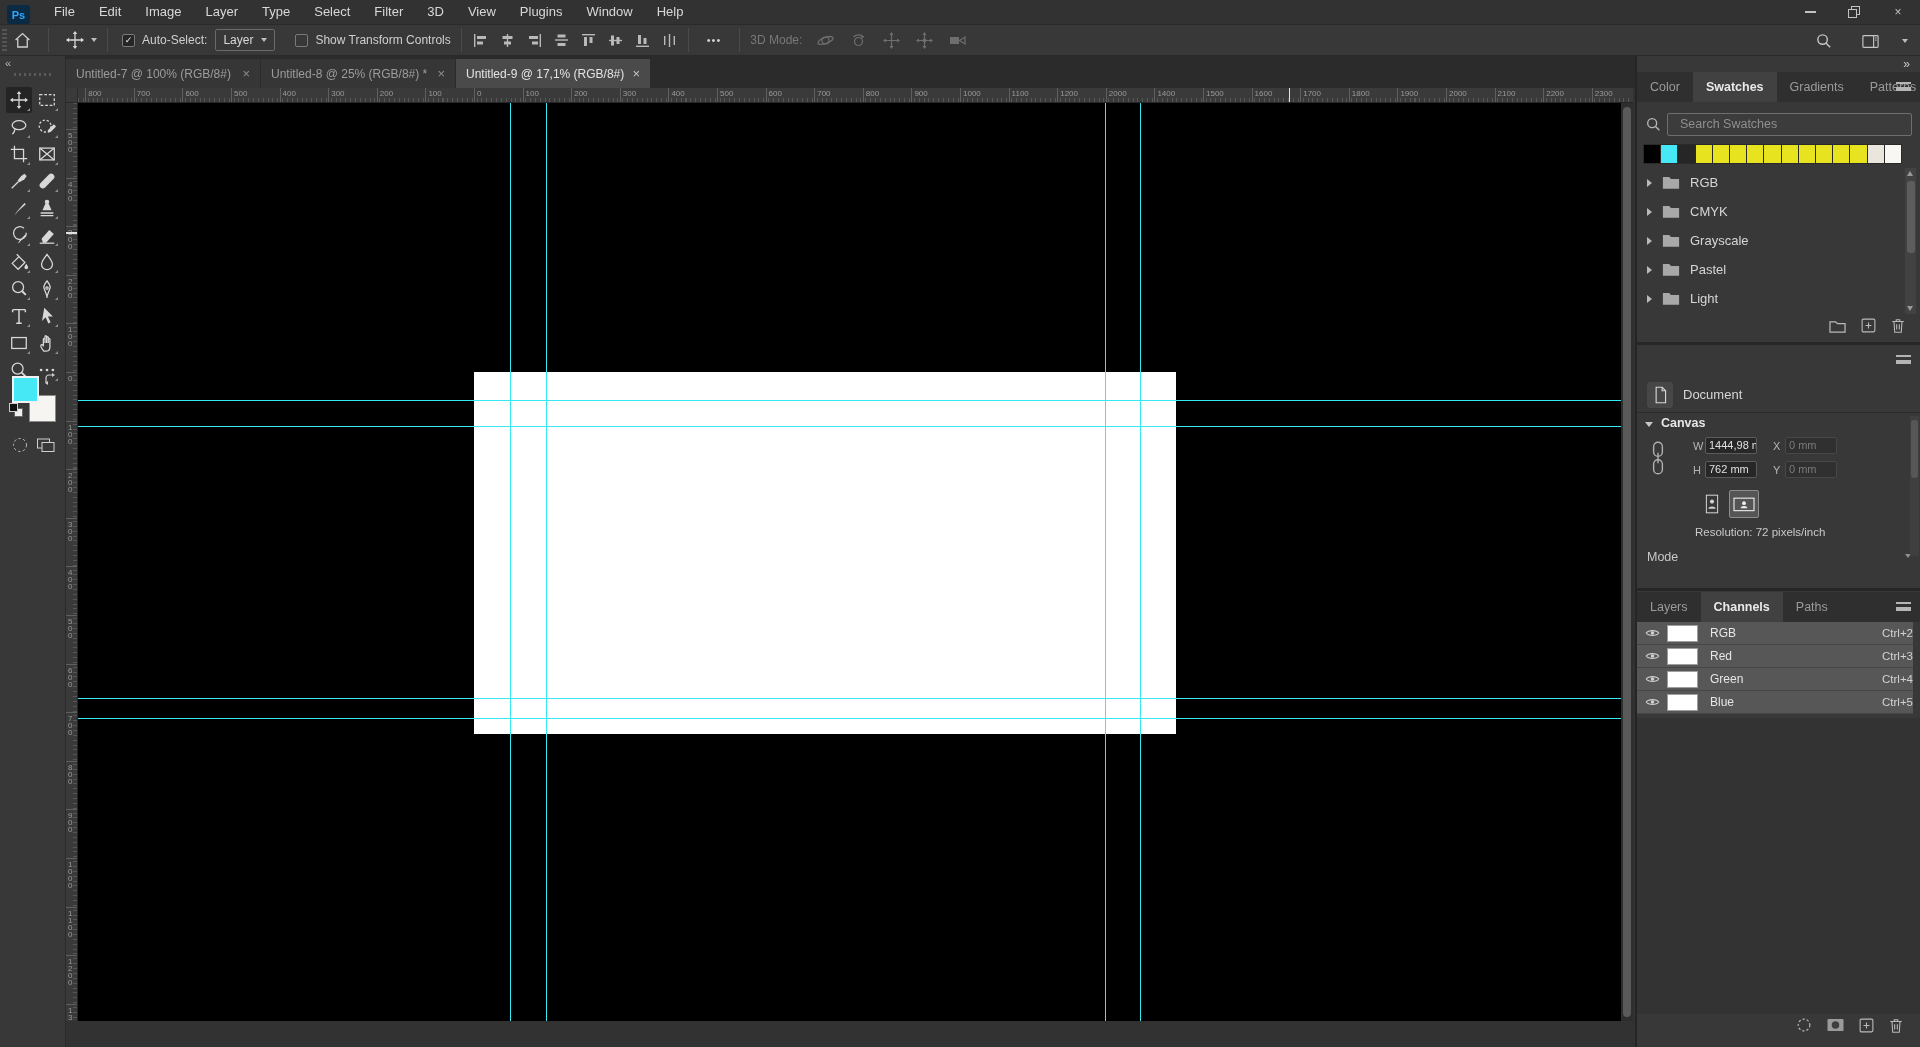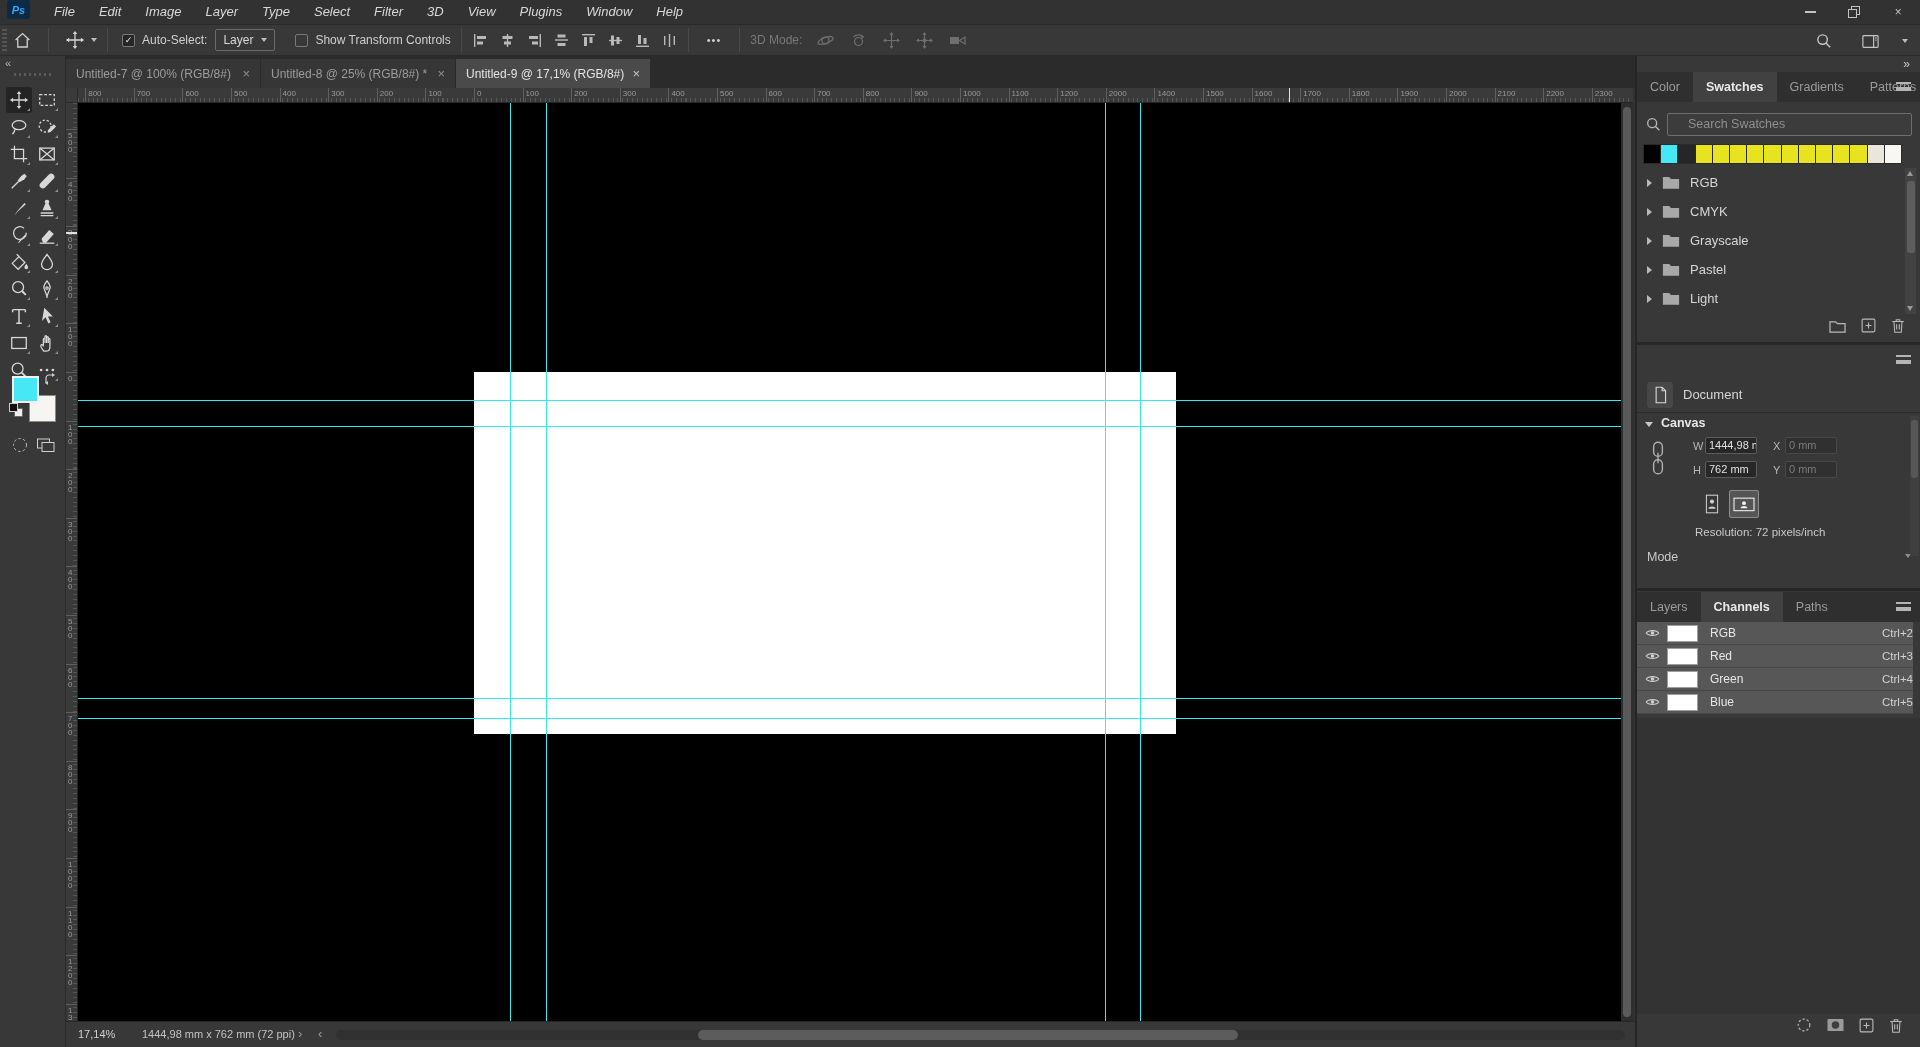--- a/index.html
+++ b/index.html
@@ -1,20 +1,20 @@
 <!DOCTYPE html>
 <html><head>
 <meta charset="utf-8">
 <style>
   * { box-sizing: border-box; margin: 0; padding: 0; }
   body { margin:0; background:#1e1e1e; font-family:"Liberation Sans", sans-serif; user-select:none; }
   #app { position:relative; width:1920px; height:1047px; background:#323232; overflow:hidden; color:#d4d4d4; }
 
   
-  #menubar { position:absolute; left:0; top:0; width:1920px; height:24px; background:#323232; display:flex; align-items:flex-start;font-style:italic; }
+  #menubar { position:absolute; left:0; top:0; width:1920px; height:24px; background:#323232; display:flex; align-items:flex-end; }
   .ps-badge { width:23px; height:19px; background:#0b2a44; color:#31a8ff; font-weight:bold; font-size:11px; border-radius:3px; display:flex; align-items:center; justify-content:center; margin:0 12px 0 7px; }
   .menu-item { padding:0 12px; font-size:13px; color:#d8d8d8; line-height:24px; }
   #win-controls { position:absolute; right:0; top:0; height:24px; display:flex; }
   .win-btn { width:44px; height:24px; display:flex; align-items:center; justify-content:center; color:#c2c2c2; font-size:12px; }
   .min-glyph { width:11px; height:2px; background:#c2c2c2; }
 
   
   #optionsbar { position:absolute; left:0; top:24px; width:1920px; height:32px; background:#383838; border-top:1px solid #2a2a2a; border-bottom:1px solid #2a2a2a; display:flex; align-items:center; font-size:12px; }
   .ob-grip { width:5px; height:22px; margin-left:2px; background:repeating-linear-gradient(to bottom,#555 0 2px,transparent 2px 4px); }
   .ob-sep { width:1px; height:24px; background:#4a4a4a; margin:0 10px; }
@@ -82,21 +82,21 @@
   
   #rightcol { position:absolute; left:1635px; top:56px; width:285px; height:991px; background:#383838; border-left:2px solid #252525; }
   .ptab-strip { position:absolute; left:0; right:0; height:30px; background:#2f2f2f; display:flex; }
   .ptab { padding:0 13px; line-height:30px; font-size:12.5px; color:#9b9b9b; white-space:nowrap; }
   .ptab.active { background:#414141; color:#e9e9e9; font-weight:bold; }
   .burger { position:absolute; right:9px; width:15px; height:9px; border-top:2px solid #b5b5b5; border-bottom:2px solid #b5b5b5; }
   .burger::after { content:""; display:block; margin-top:2.5px; border-top:2px solid #b5b5b5; }
   .hdiv { position:absolute; left:0; right:0; height:3px; background:#272727; }
   #sw-expand { position:absolute; right:10px; top:1px; font-size:12px; color:#c9c9c9; }
   #sw-search { position:absolute; left:8px; top:56px; right:8px; height:24px; display:flex; align-items:center; gap:5px; }
-  #sw-search input { flex:1; background:#3c3c3c; border:1px solid #6e6e6e; height:23px; color:#ddd; padding:0 20px; font-size:12.5px; border-radius:2px; font-family:"Liberation Sans",sans-serif; outline:none; }
+  #sw-search input { flex:1; background:#3c3c3c; border:1px solid #6e6e6e; height:23px; color:#ddd; padding:0 12px; font-size:12.5px; border-radius:2px; font-family:"Liberation Sans",sans-serif; outline:none; }
   #sw-search input::placeholder { color:#8f8f8f; }
   #swatch-row { position:absolute; left:6px; top:88px; right:18px; height:20px; display:flex; gap:1px; background:#2a2a2a; padding:1px; }
   .swatch-chip { flex:1 1 0; }
   #swatch-groups { position:absolute; left:0; top:112px; right:18px; }
   .sw-group { height:29px; display:flex; align-items:center; padding-left:10px; }
   .chev-right { width:0; height:0; border-top:4px solid transparent; border-bottom:4px solid transparent; border-left:5px solid #b9b9b9; margin-right:10px; }
   .chev-down { width:0; height:0; border-left:4px solid transparent; border-right:4px solid transparent; border-top:5px solid #c8c8c8; }
   .glabel { margin-left:10px; font-size:13px; color:#d6d6d6; }
   #sw-scroll { position:absolute; right:4px; top:112px; width:11px; height:146px; background:#424242; }
   #sw-scroll .thumb { position:absolute; left:1.5px; top:13px; width:8px; height:72px; background:#5d5d5d; border-radius:3px; }
@@ -719,28 +719,20 @@
       <div class="guide-v" style="left: 1062px; background: rgb(53, 233, 241);"></div>
       <div class="guide-h" style="top: 297px; background: rgb(53, 233, 241);"></div>
       <div class="guide-h" style="top: 323px; background: rgb(53, 233, 241);"></div>
       <div class="guide-h" style="top: 595px; background: rgb(53, 233, 241);"></div>
       <div class="guide-h" style="top: 615px; background: rgb(53, 233, 241);"></div>
     </div>
   <div id="vscroll">
       <div class="thumb"></div>
     </div>
 
-  <div id="statusbar">
-    <span id="sb-zoom">17,14%</span>
-    <span id="sb-info">1444,98 mm x 762 mm (72 ppi)</span>
-    <span class="sb-chev" style="left:232px;">›</span>
-    <span class="sb-chev" style="left:252px;">‹</span>
-    <span id="hscroll-track"></span>
-    <span id="hscroll-thumb"></span>
-  </div>
 
   <div id="rightcol">
     <div id="sw-expand">»</div>
 
     <div class="ptab-strip" style="top:16px;" id="swatch-tabs">
         <div class="ptab">Color</div>
         <div class="ptab active">Swatches</div>
         <div class="ptab">Gradients</div>
         <div class="ptab">Patterns</div>
       </div>

